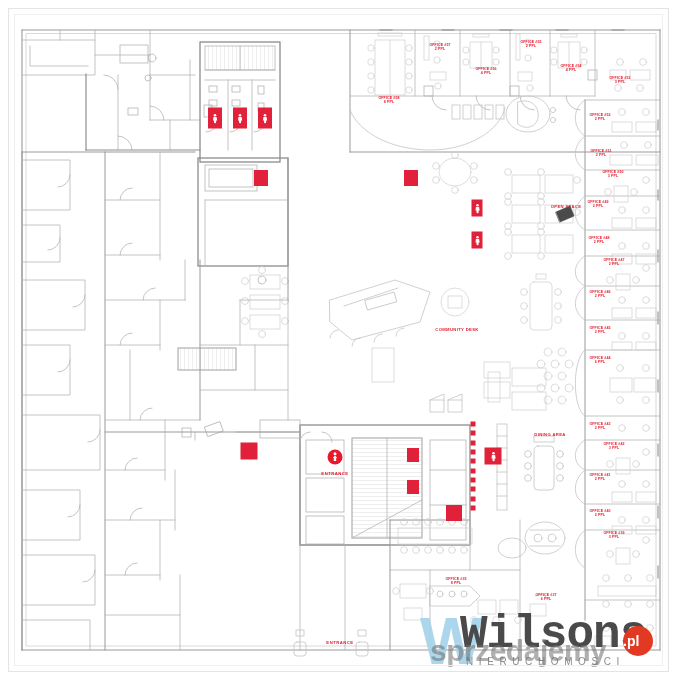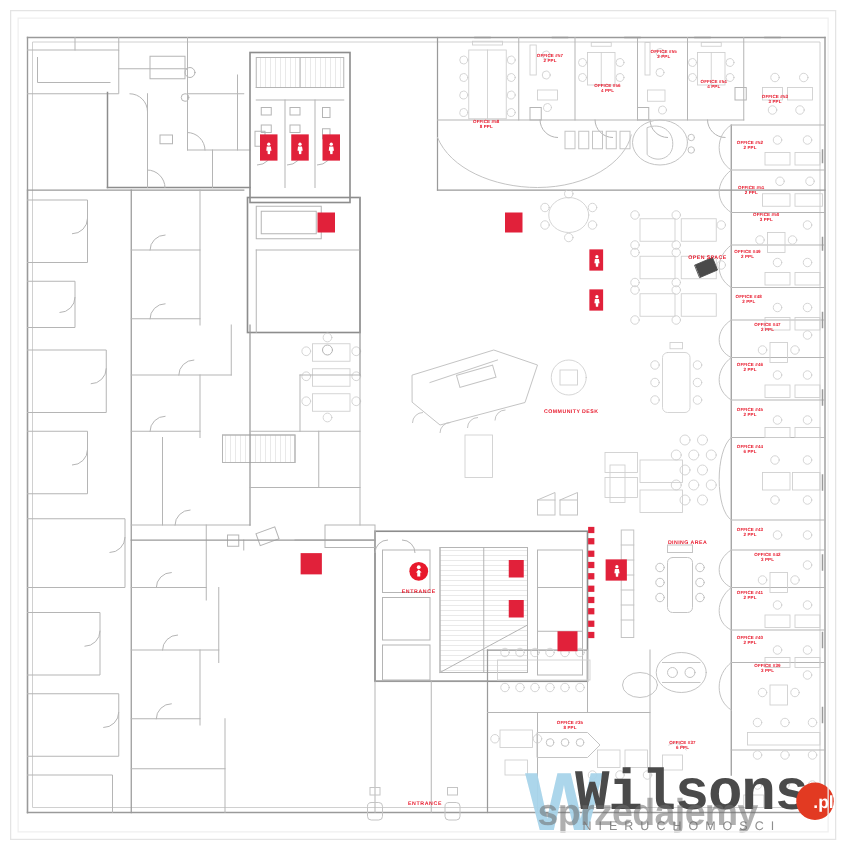--- a/index.html
+++ b/index.html
@@ -69,23 +69,23 @@
     font-size:66px;font-weight:700;color:#a8d4ea;opacity:.95;
     font-family:"Liberation Sans", sans-serif;line-height:66px;
   }
   #watermark .wm-main{
     position:absolute;left:42px;top:6px;
     font-size:46px;font-weight:700;color:#4a4a4a;
     font-family:Liberation Mono, monospace;line-height:50px;
     letter-spacing:-1px;
   }
   #watermark .wm-pl{
-    position:absolute;left:219px;top:22px;width:30px;height:30px;
+    position:absolute;left:205px;top:22px;width:30px;height:30px;
     border-radius:50%;background:#e23a22;color:#fff;
-    font-size:14px;font-weight:700;line-height:30px;text-align:right;
+    font-size:14px;font-weight:700;line-height:30px;text-align:left;
     font-family:"Liberation Sans", sans-serif;
   }
   #watermark .wm-sub{
     position:absolute;left:48px;top:52px;
     font-size:10px;color:#8d8d8d;letter-spacing:5.6px;
     font-family:"Liberation Sans", sans-serif;
   }
   #watermark .wm-over{
     position:absolute;left:12px;top:30px;
     font-size:30px;font-weight:700;color:#6f6f6f;opacity:.55;

